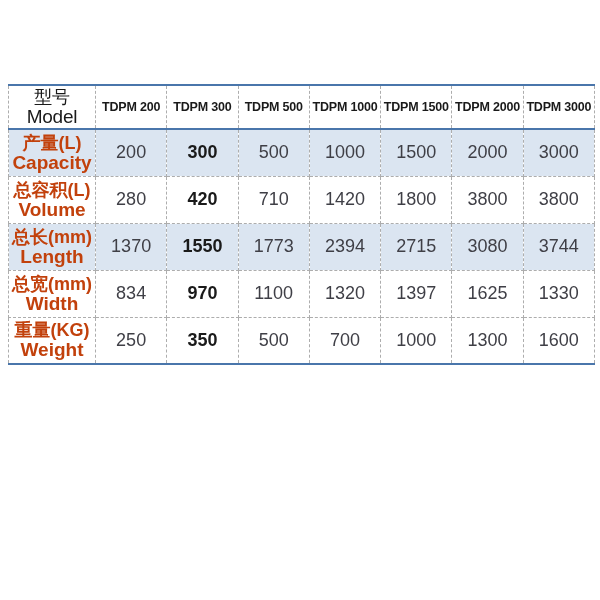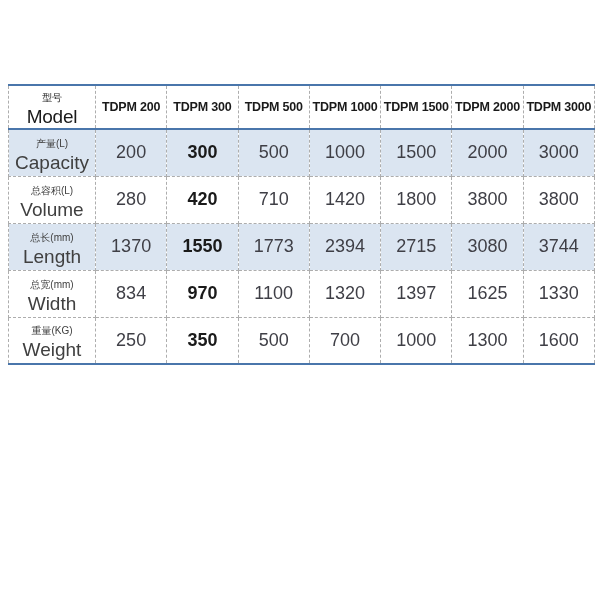--- a/index.html
+++ b/index.html
@@ -39,24 +39,24 @@
     border-bottom:2px solid var(--accent-border);
     font-weight:bold;
     font-size:12.5px;
     letter-spacing:-0.2px;
     color:var(--text-strong);
   }
   .spec-table thead th.label-cell{font-weight:normal;}
   .spec-table tbody th,.spec-table tbody td{height:47px;}
   tr.shaded th,tr.shaded td{background:var(--row-shade);}
   .label-cell{
-    font-weight:normal;
-    color:#404040;
+    font-weight:bold;
+    color:#c2410c;
   }
-  .label-cell .zh{font-size:10px;line-height:19px;text-align:center;}
+  .label-cell .zh{font-size:18px;line-height:19px;text-align:center;}
   .label-cell .en{font-size:19px;line-height:19px;}
   .value{
     font-size:18px;
     color:var(--text-normal);
     font-weight:normal;
   }
   .emph{
     font-weight:bold;
     color:var(--text-strong);
   }

